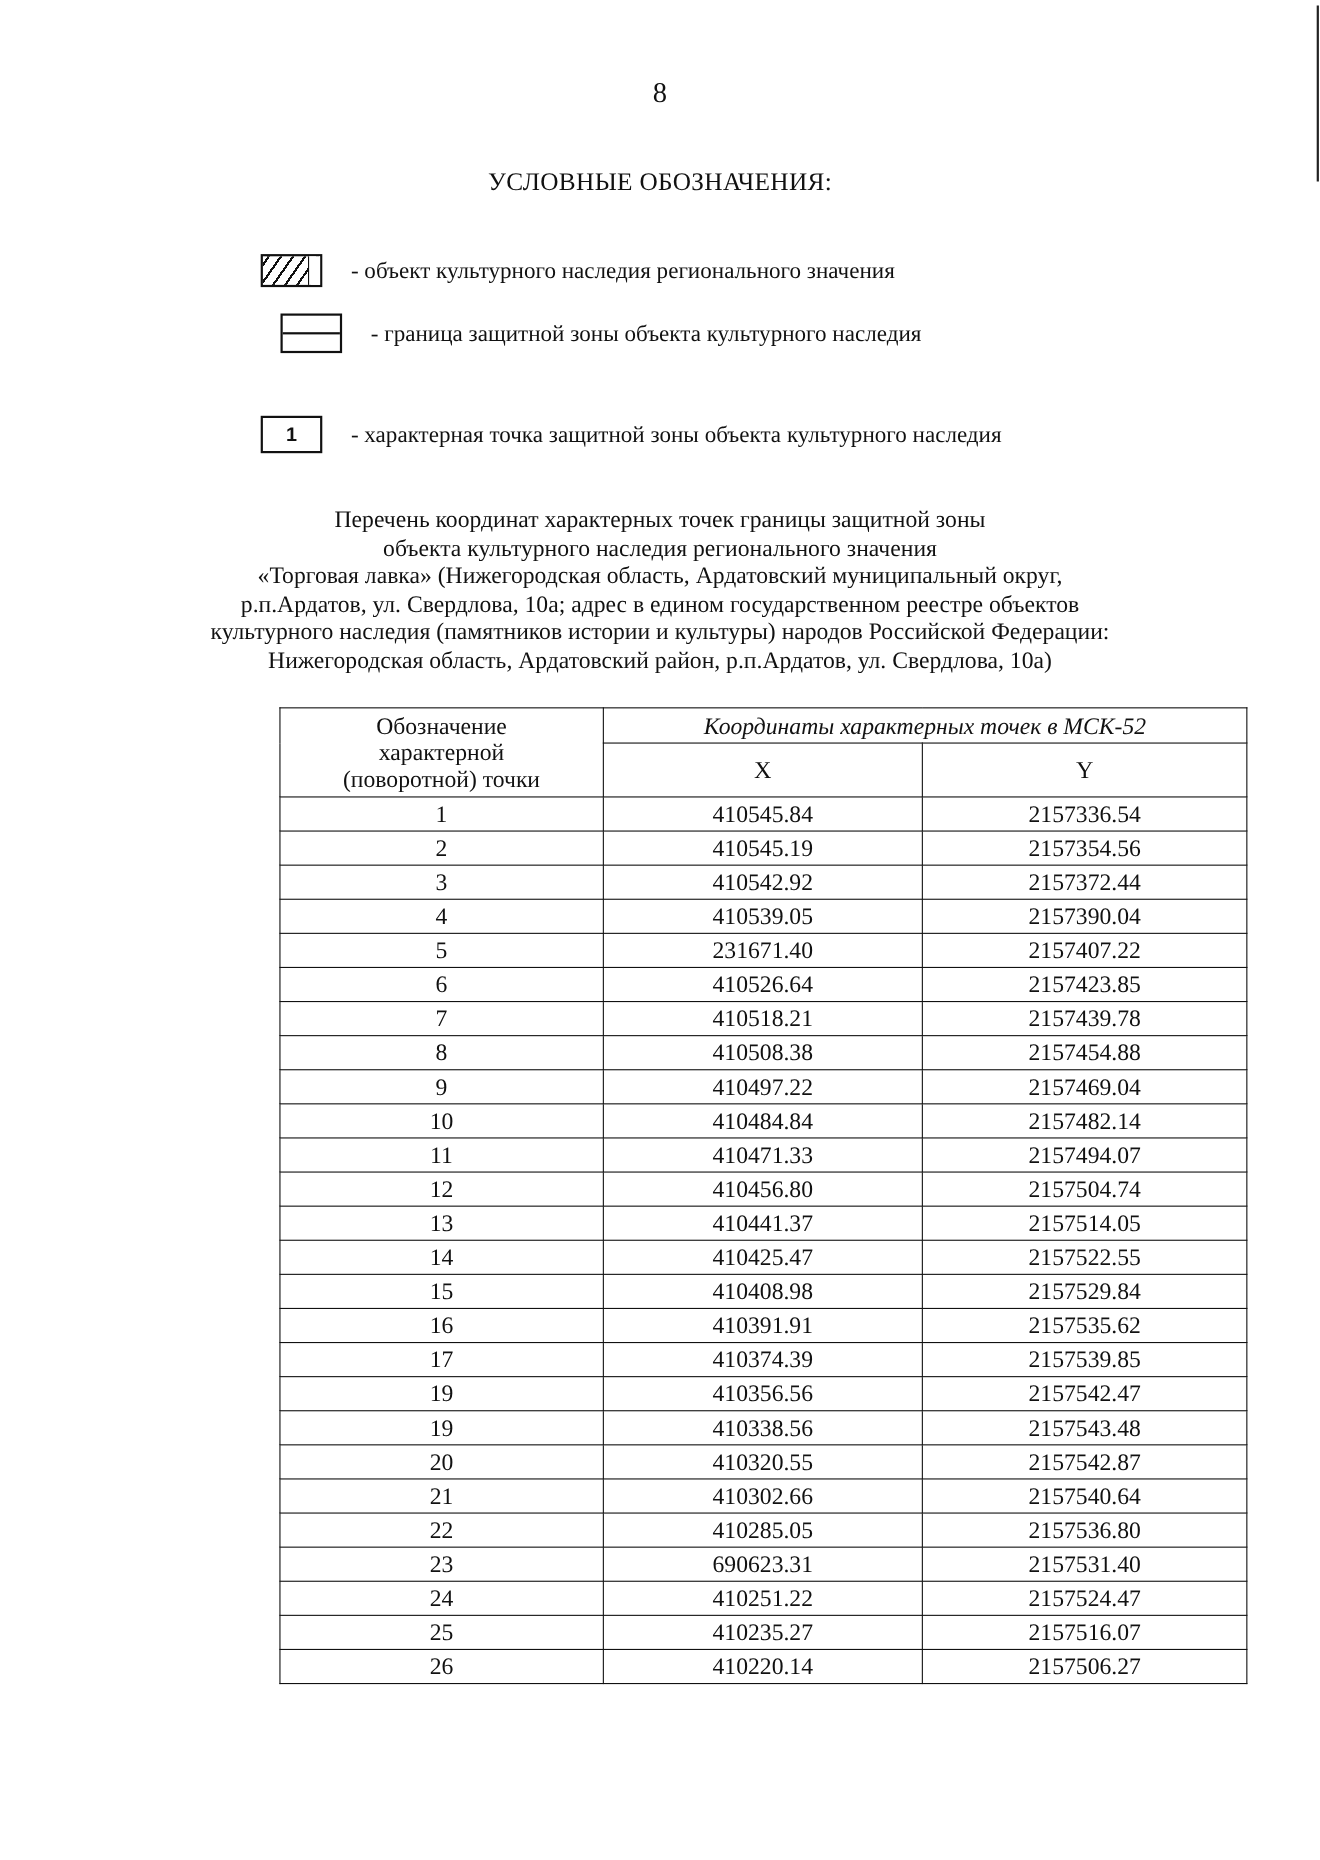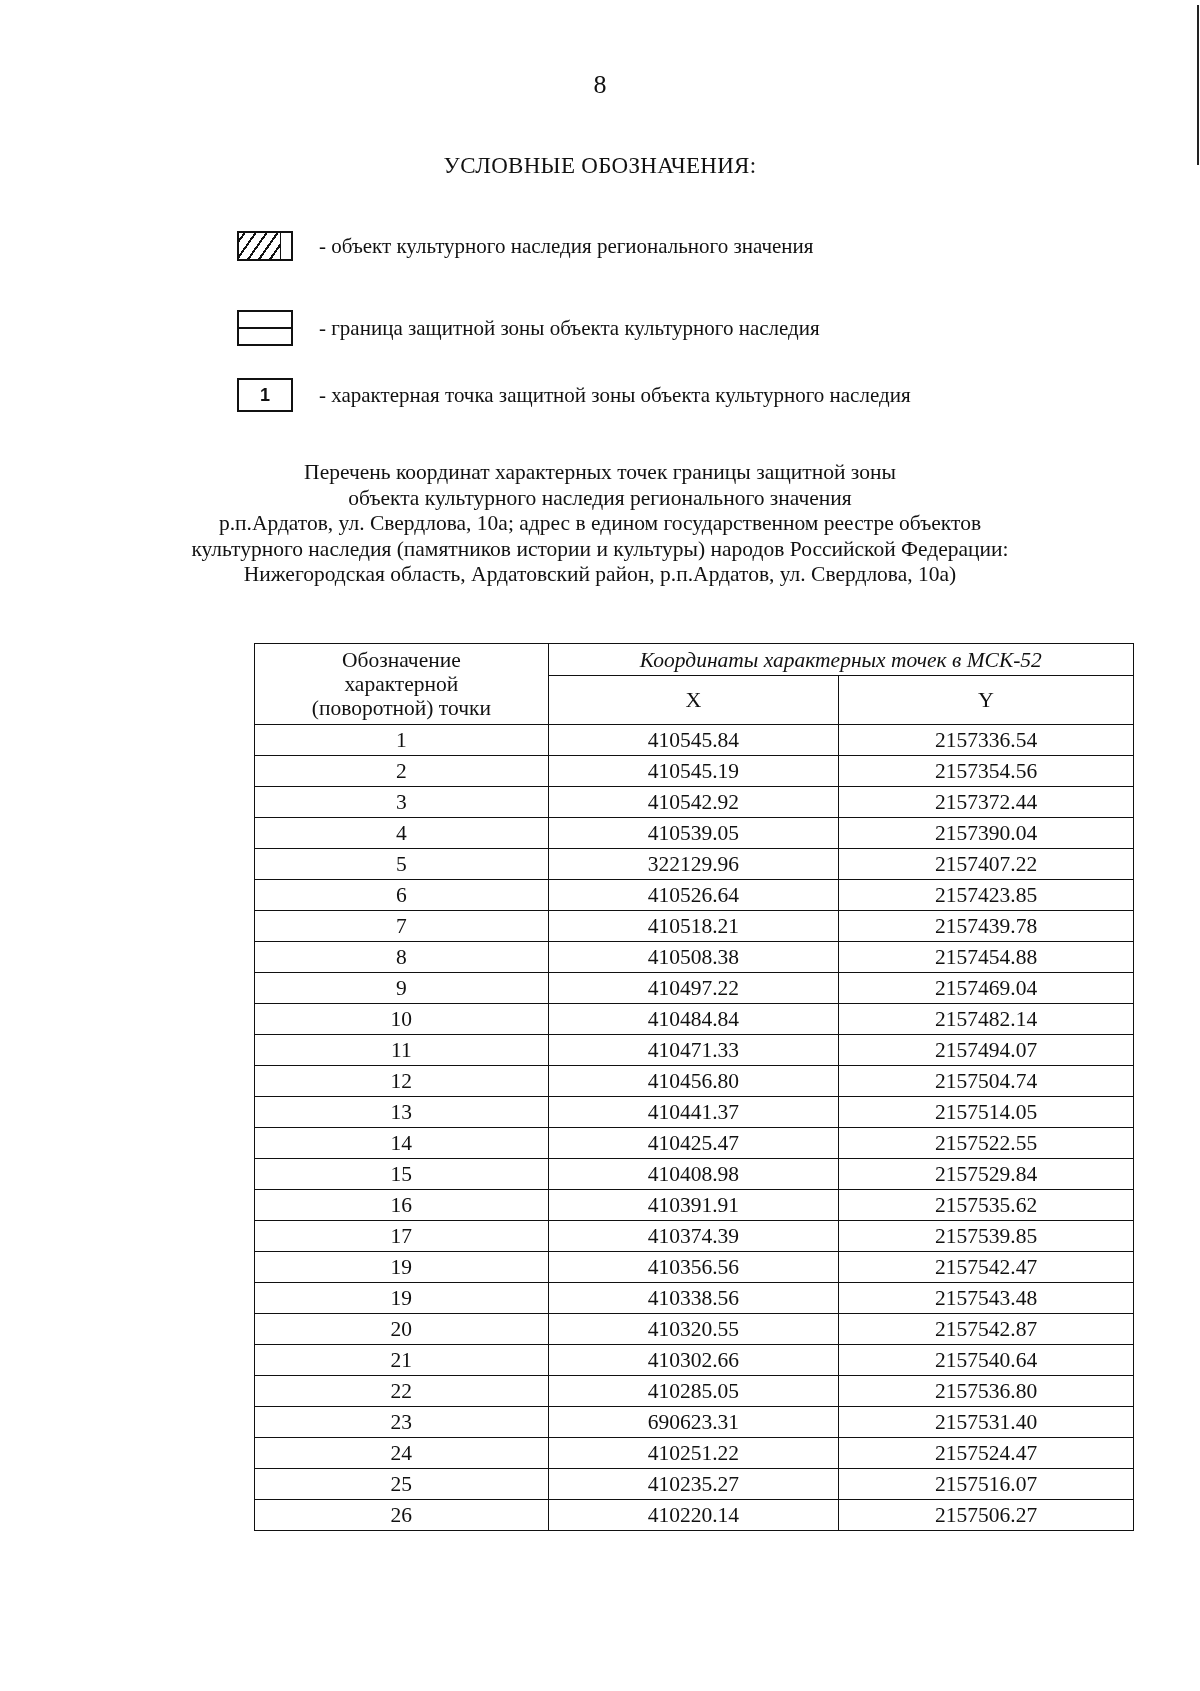--- a/index.html
+++ b/index.html
@@ -70,33 +70,34 @@
 <div class="page-number">8</div>
 <div class="right-edge"></div>
 
 <div class="legend-title">УСЛОВНЫЕ ОБОЗНАЧЕНИЯ:</div>
 
 <div class="legend-row" style="top:228px;">
   <span class="sym sym-hatch"></span>
   <span class="txt">- объект культурного наследия регионального значения</span>
 </div>
 
-<div class="legend-row" style="top:310px;">
+<div class="legend-row" style="top:285px;margin-left:18px;">
   <span class="sym sym-line" style="height:36px;"></span>
   <span class="txt">- граница защитной зоны объекта культурного наследия</span>
 </div>
 
 <div class="legend-row" style="top:377px;">
   <span class="sym sym-point" style="height:34px;">1</span>
   <span class="txt">- характерная точка защитной зоны объекта культурного наследия</span>
 </div>
 
 <div class="heading">
   <div>Перечень координат характерных точек границы защитной зоны</div>
   <div>объекта культурного наследия регионального значения</div>
+  <div>«Торговая лавка» (Нижегородская область, Ардатовский муниципальный округ,</div>
   <div>р.п.Ардатов, ул. Свердлова, 10а; адрес в едином государственном реестре объектов</div>
   <div>культурного наследия (памятников истории и культуры) народов Российской Федерации:</div>
   <div>Нижегородская область, Ардатовский район, р.п.Ардатов, ул. Свердлова, 10а)</div>
 </div>
 
 <table class="coords">
   <thead>
     <tr>
       <th class="col-pt hdr-pt" rowspan="2">
         <div>Обозначение</div>
@@ -126,21 +127,21 @@
         <td>410542.92</td>
         <td>2157372.44</td>
       </tr>
       <tr>
         <td>4</td>
         <td>410539.05</td>
         <td>2157390.04</td>
       </tr>
       <tr>
         <td>5</td>
-        <td>322129.96</td>
+        <td>231671.40</td>
         <td>2157407.22</td>
       </tr>
       <tr>
         <td>6</td>
         <td>410526.64</td>
         <td>2157423.85</td>
       </tr>
       <tr>
         <td>7</td>
         <td>410518.21</td>

